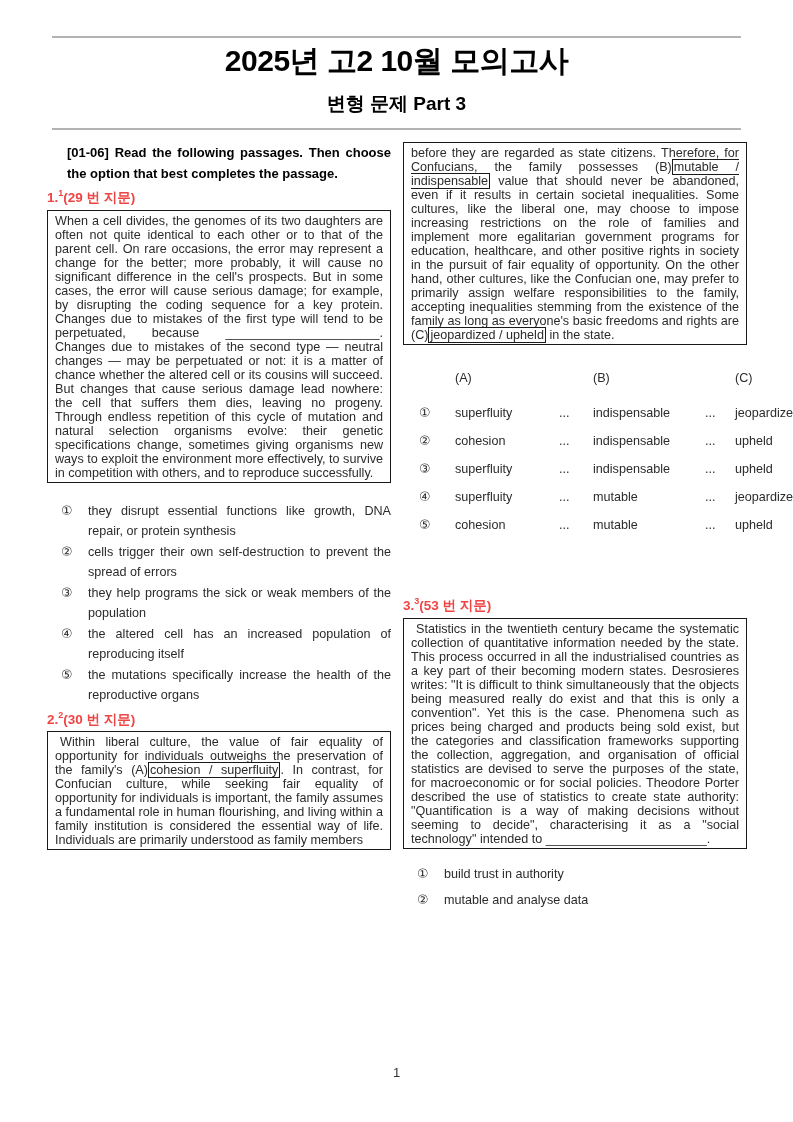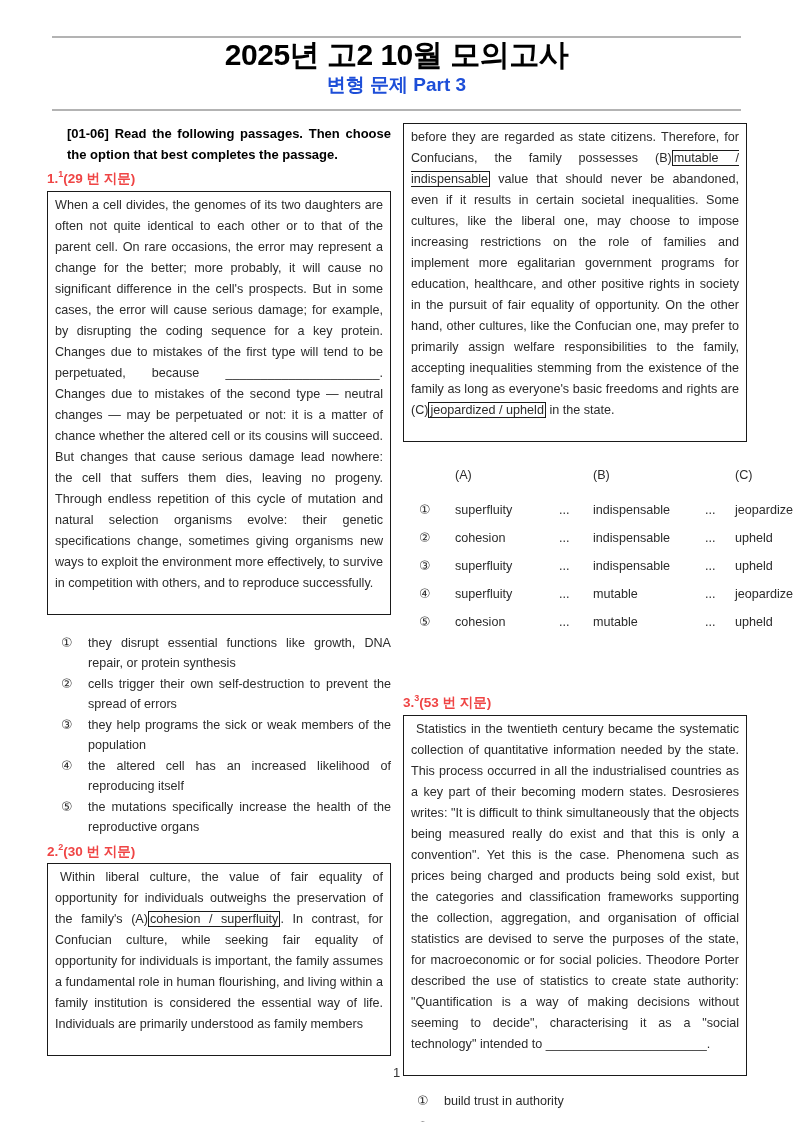--- a/index.html
+++ b/index.html
@@ -9,40 +9,40 @@
     margin:0 auto;
     background:#ffffff;
     font-family:"Liberation Sans","DejaVu Sans",sans-serif;
     color:#2b2b2b;
     overflow:hidden;
   }
   .rule { height:2px; background:#b3b3b3; margin:0 52px; }
   .rule.top { margin-top:36px; }
   .hdr-title {
     text-align:center; font-weight:900; font-size:30px; line-height:34px;
-    color:#000; letter-spacing:-0.5px;
+    margin-top:6px; color:#000; letter-spacing:-0.5px;
   }
   .hdr-subtitle {
     text-align:center; font-weight:800; font-size:19px; line-height:23px;
-    margin-top:1px; margin-bottom:13px; color:#1d4ed8;
+    margin-top:14px; margin-bottom:13px; color:#000000;
   }
   .columns { display:flex; gap:12px; padding:0 45px 0 47px; margin-top:12px; align-items:flex-start; }
   .col { width:344px; }
 
   .instruction {
     font-weight:bold; font-size:13px; line-height:21px; color:#000;
     text-align:justify;
     margin-left:20px;
   }
   .qlabel { font-weight:bold; font-size:13.5px; color:#ef4444; line-height:18px; }
   .qlabel sup { font-size:9px; font-weight:bold; }
   .passage-box {
     border:1.5px solid #1a1a1a;
-    padding:3px 7px 20px 7px;
-    font-size:12.6px; line-height:21px;
+    padding:3px 7px 2px 7px;
+    font-size:12.6px; line-height:14px;
     text-align:justify; color:#2b2b2b;
     margin-top:3px;
   }
   .passage-box.indent { text-indent:5px; }
   .inline-box { border:1px solid #1a1a1a; padding:0 1px; text-indent:0; display:inline; }
 
   .options { margin-top:18px; padding-left:14px; }
   .options.tight { margin-top:12px; }
   .option { display:flex; font-size:12.6px; line-height:20.5px; color:#2b2b2b; }
   .option .num { flex:0 0 20px; padding-right:7px; }
@@ -98,21 +98,21 @@
         <div class="option">
           <span class="num">②</span>
           <span class="txt">cells trigger their own self-destruction to prevent the spread of errors</span>
         </div>
         <div class="option">
           <span class="num">③</span>
           <span class="txt">they help programs the sick or weak members of the population</span>
         </div>
         <div class="option">
           <span class="num">④</span>
-          <span class="txt">the altered cell has an increased likelihood of reproducing itself</span>
+          <span class="txt">the altered cell has an increased population of reproducing itself</span>
         </div>
         <div class="option">
           <span class="num">⑤</span>
           <span class="txt">the mutations specifically increase the health of the reproductive organs</span>
         </div>
       </div>
 
       <div class="qlabel q2-gap"><span>2.</span><sup>2</sup><span>(30 번 지문)</span></div>
 
       <div class="passage-box indent"><span>Within liberal culture, the value of fair equality of opportunity for individuals outweighs the preservation of the family's (A)</span><span class="inline-box">cohesion / superfluity</span><span>. In contrast, for Confucian culture, while seeking fair equality of opportunity for individuals is important, the family assumes a fundamental role in human flourishing, and living within a family institution is considered the essential way of life. Individuals are primarily understood as family members</span></div>

